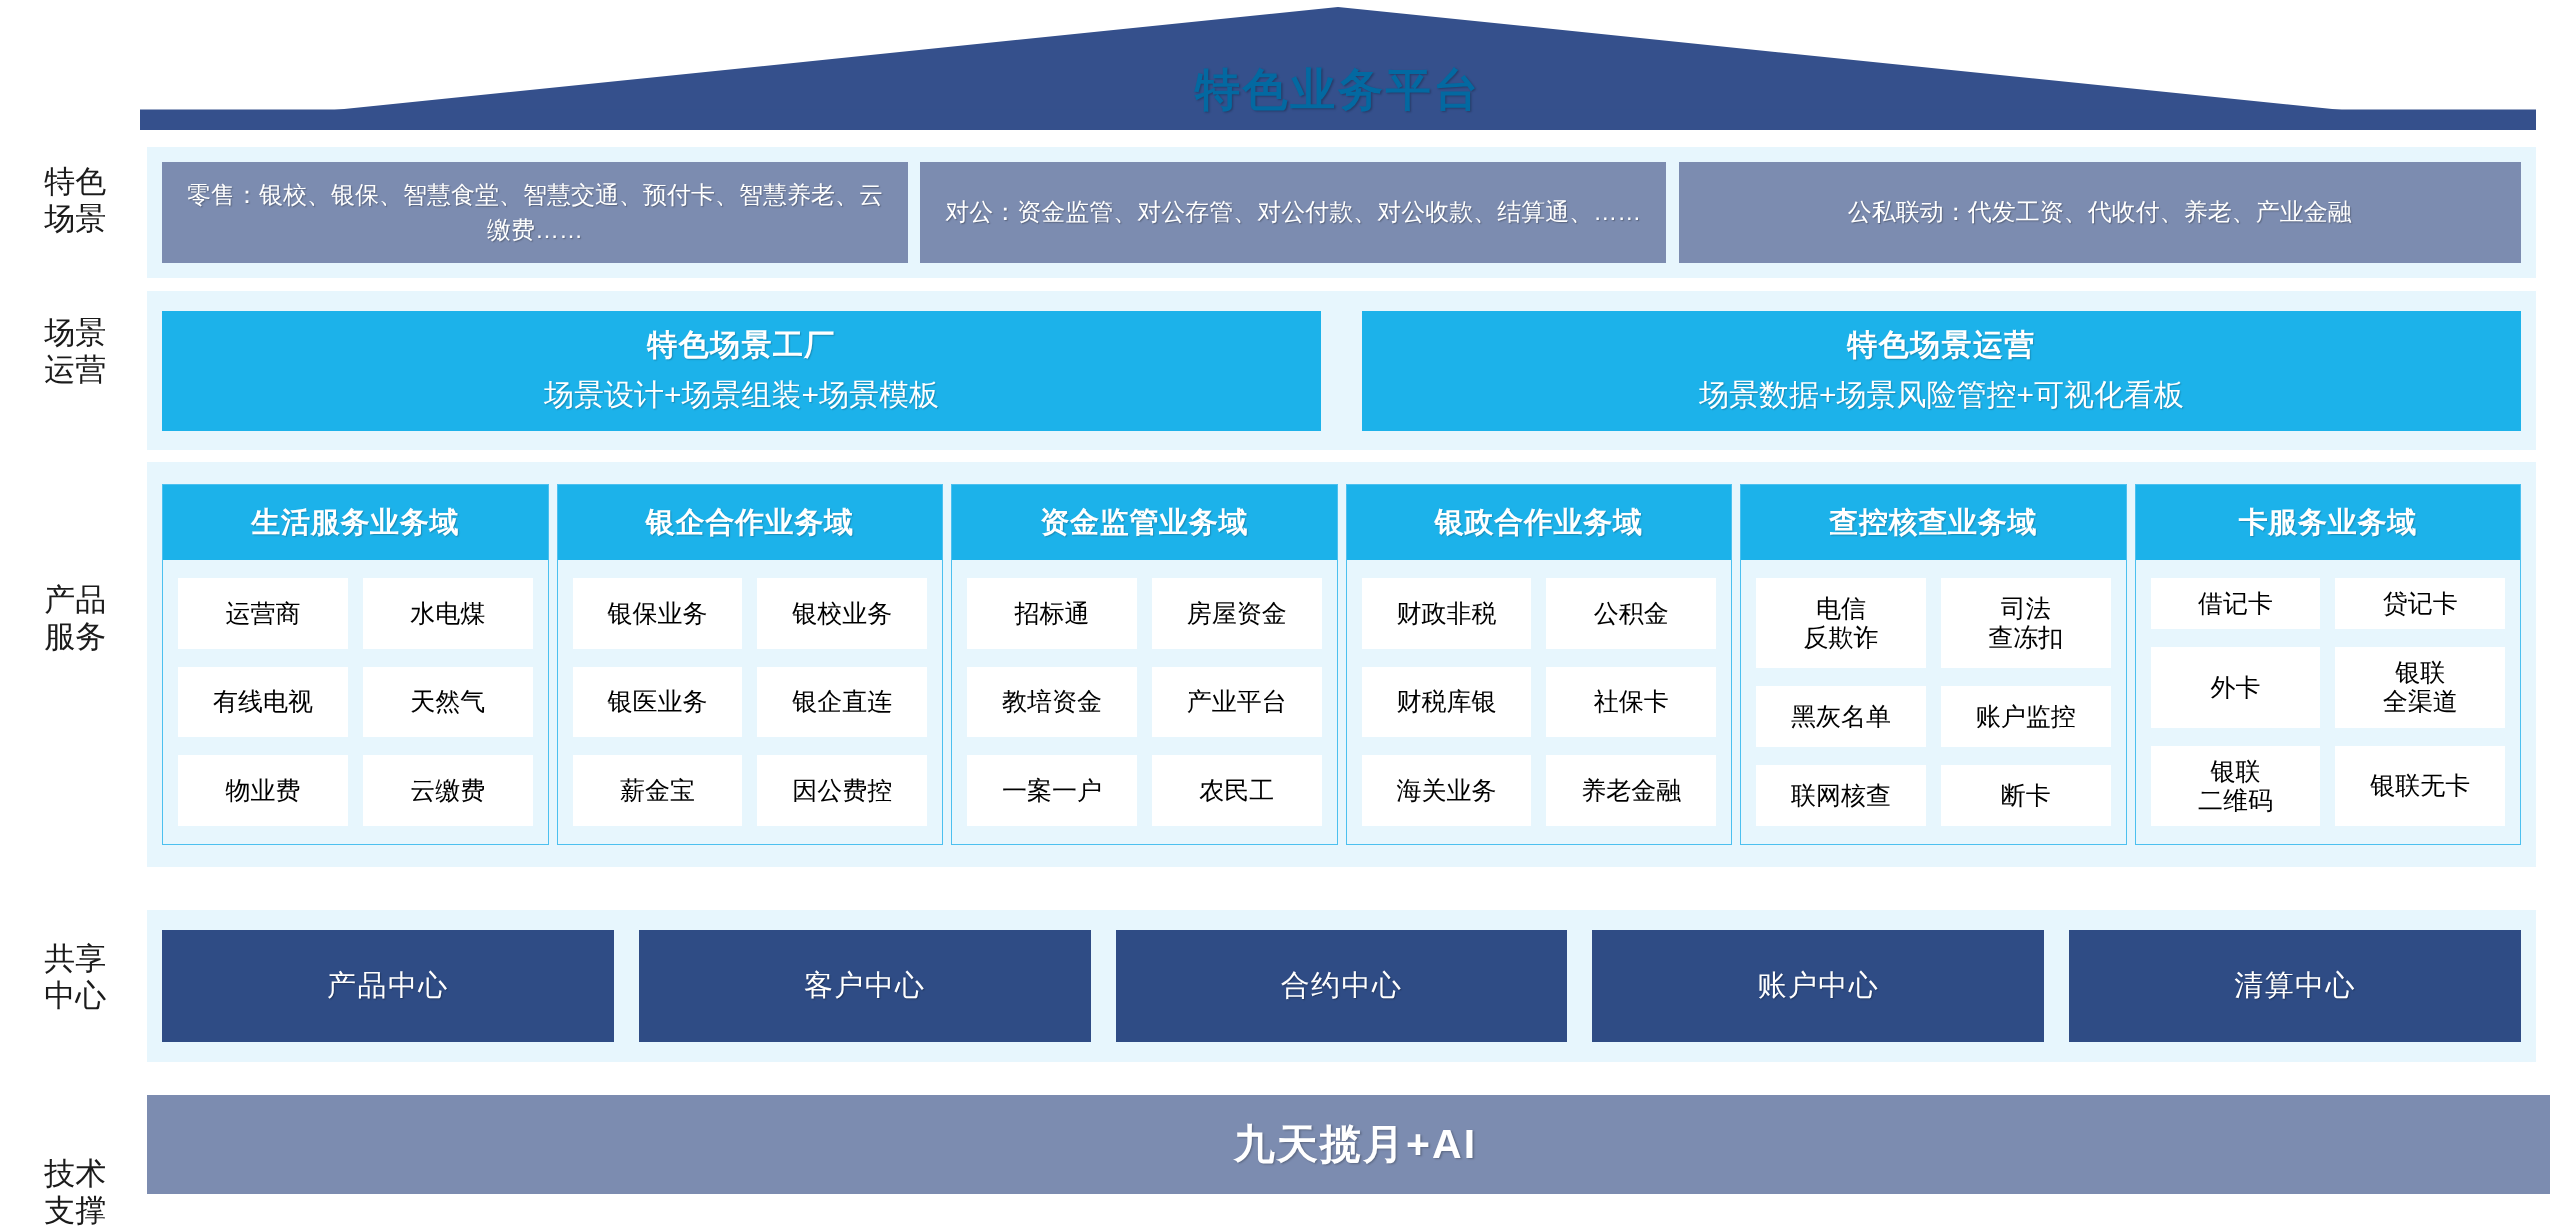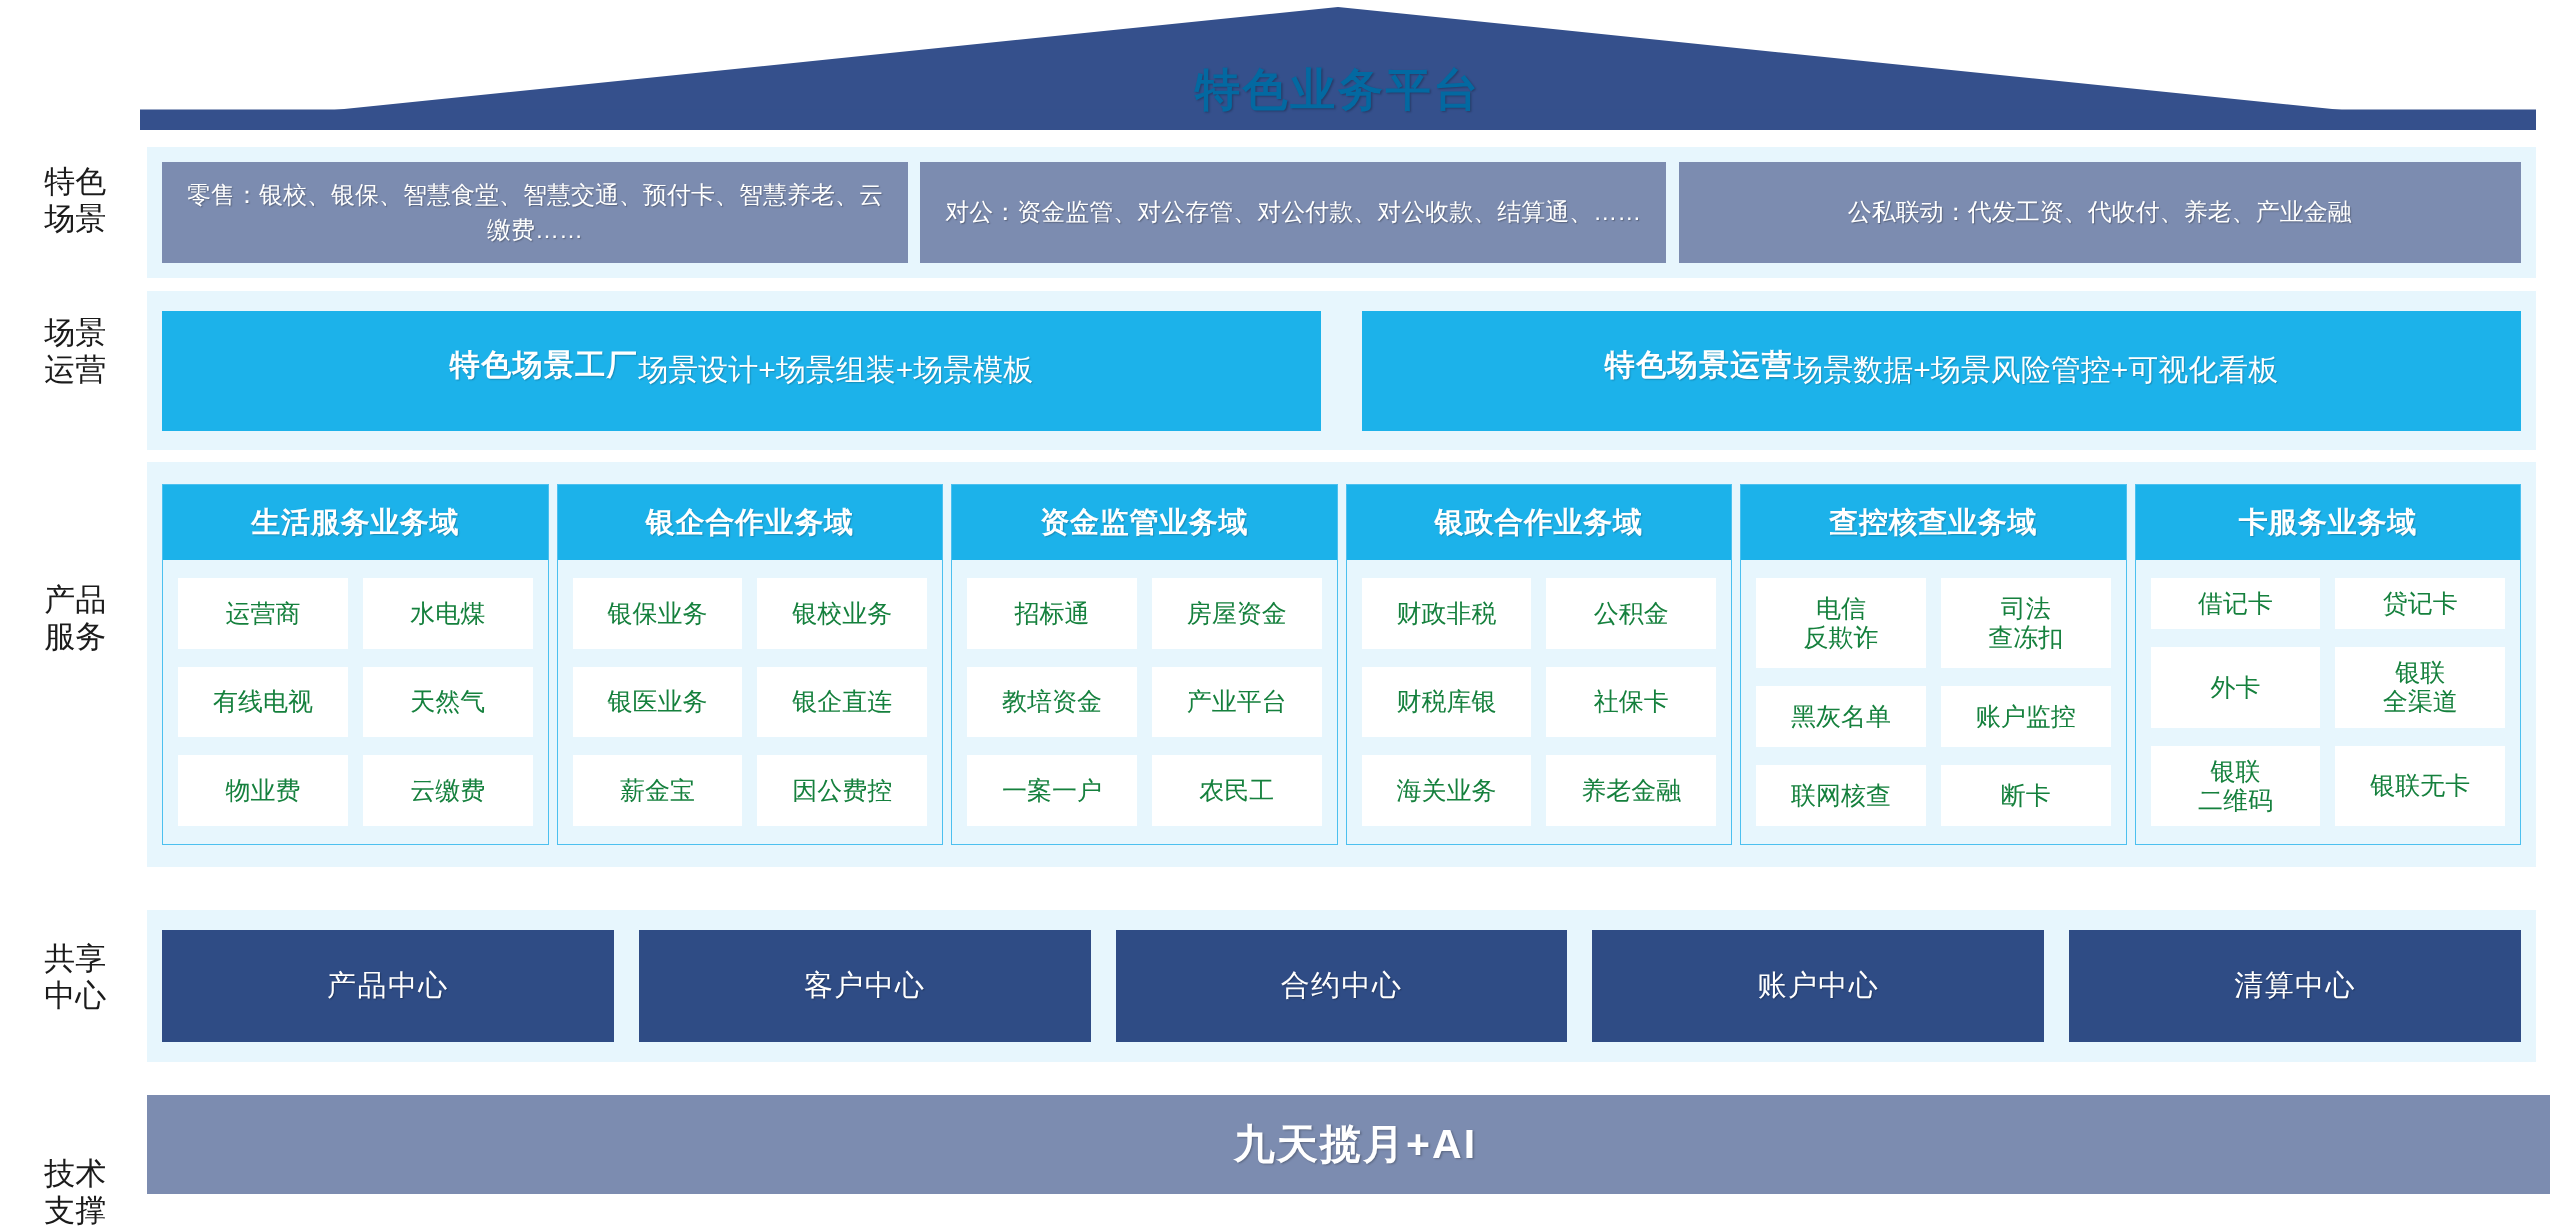--- a/index.html
+++ b/index.html
@@ -37,21 +37,21 @@
     text-shadow:1px 1px 1.4px rgba(0,0,0,.3);
   }
   .scn-1{flex:0 0 746px;}
   .scn-2{flex:0 0 746px;}
   .scn-3{flex:1 1 auto;}
 
   
   .ops-row{display:flex;height:100%;align-items:center;padding:0 15px;box-sizing:border-box;gap:41px;}
   .ops-box{
     background:#1cb2ea;color:#fff;flex:1 1 0;height:120px;
-    display:flex;flex-direction:row;align-items:center;justify-content:center;
+    display:flex;flex-direction:column;align-items:center;justify-content:center;
     text-shadow:1px 1px 1.4px rgba(0,0,0,.22);
   }
   .ops-title{font-size:30px;font-weight:bold;letter-spacing:1.4px;margin-bottom:9.6px;}
   .ops-sub{font-size:30px;}
 
   
   .ps-row{display:flex;height:100%;align-items:center;padding:0 15px;box-sizing:border-box;gap:8px;justify-content:center;}
   .ps-col{
     flex:1 1 0;background:#e7f6fd;border:1.4px solid #4cc0ef;
     display:flex;flex-direction:column;height:361px;box-sizing:border-box;
@@ -59,21 +59,21 @@
   .ps-head{
     background:#1cb2ea;color:#fff;font-size:29px;font-weight:bold;letter-spacing:0.7px;
     height:75px;display:flex;align-items:center;justify-content:center;
     text-shadow:1px 1px 1.4px rgba(0,0,0,.22);
   }
   .ps-grid{
     flex:1 1 auto;display:grid;grid-template-columns:1fr 1fr;
     gap:18px 15px;padding:18px 15px;box-sizing:border-box;
   }
   .ps-cell{
-    background:#ffffff;color:#15803d;font-size:25px;line-height:1.16;
+    background:#ffffff;color:#000000;font-size:25px;line-height:1.16;
     display:flex;align-items:center;justify-content:center;text-align:center;
     padding:2.7px;box-sizing:border-box;
   }
   .ps-cell span{display:block;}
 
   
   .sc-row{display:flex;height:100%;align-items:center;padding:0 15px;box-sizing:border-box;gap:25px;}
   .sc-box{
     flex:1 1 0;background:#2f4c85;color:#fff;height:112px;
     display:flex;align-items:center;justify-content:center;

